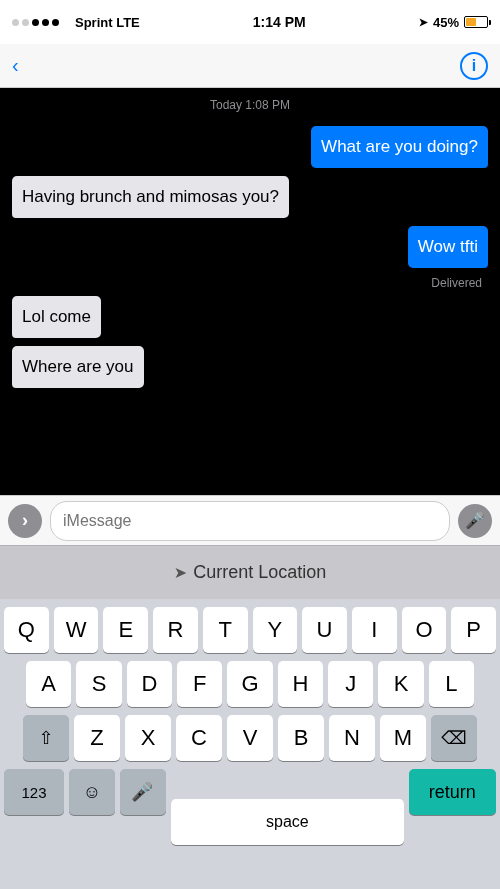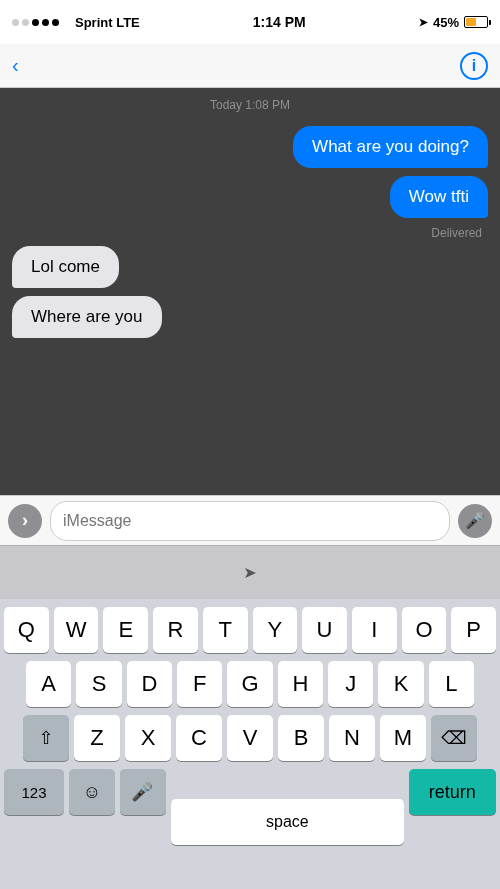--- a/index.html
+++ b/index.html
@@ -70,21 +70,21 @@
     .nav-info {
       width: 28px; height: 28px; border-radius: 50%; border: 2px solid #007aff;
       display: flex; align-items: center; justify-content: center;
       color: #007aff; font-size: 16px; font-weight: 600; cursor: pointer;
     }
     .nav-title { font-size: 16px; font-weight: 600; }
 
     
     .messages-area {
       height: calc(889px - 44px - 44px - 50px - 54px - 290px);
-      background: #404040;
+      background: #000000;
       padding: 10px 12px;
       overflow-y: auto;
       min-height: 340px;
     }
 
     .timestamp-label {
       text-align: center;
       font-size: 12px;
       color: #8e8e93;
       margin-bottom: 14px;
@@ -92,22 +92,22 @@
 
     .message-row {
       display: flex;
       margin-bottom: 8px;
     }
     .message-row.outgoing { justify-content: flex-end; }
     .message-row.incoming { justify-content: flex-start; }
 
     .bubble {
       max-width: 72%;
-      padding: 10px 19px;
-      border-radius: 18px;
+      padding: 10px 10px;
+      border-radius: 5px;
       font-size: 17px;
       line-height: 1.3;
       word-wrap: break-word;
     }
     .bubble.outgoing {
       background: #007aff;
       color: #fff;
       border-bottom-right-radius: 4px;
     }
     .bubble.incoming {
@@ -277,20 +277,23 @@
   <div class="nav-info">i</div>
 </div>
 
 <div class="messages-area">
   <div class="timestamp-label">Today 1:08 PM</div>
 
   <div class="message-row outgoing">
     <div class="bubble outgoing">What are you doing?</div>
   </div>
 
+  <div class="message-row incoming">
+    <div class="bubble incoming">Having brunch and mimosas you?</div>
+  </div>
 
   <div class="message-row outgoing">
     <div class="bubble outgoing">Wow tfti</div>
   </div>
   <div class="delivered-label">Delivered</div>
 
   <div class="message-row incoming">
     <div class="bubble incoming">Lol come</div>
   </div>
 
@@ -300,20 +303,21 @@
 </div>
 
 <div class="input-bar">
   <button class="expand-btn">›</button>
   <input class="imessage-input" type="text" placeholder="iMessage" style="">
   <button class="mic-btn">🎤</button>
 </div>
 
 <div class="location-banner">
   <span class="location-banner-arrow">➤</span>
+  <span>Current Location</span>
 </div>
 
 <div class="keyboard">
 
   <div class="key-row">
     <div class="key">Q</div>
     <div class="key">W</div>
     <div class="key">E</div>
     <div class="key">R</div>
     <div class="key">T</div>

